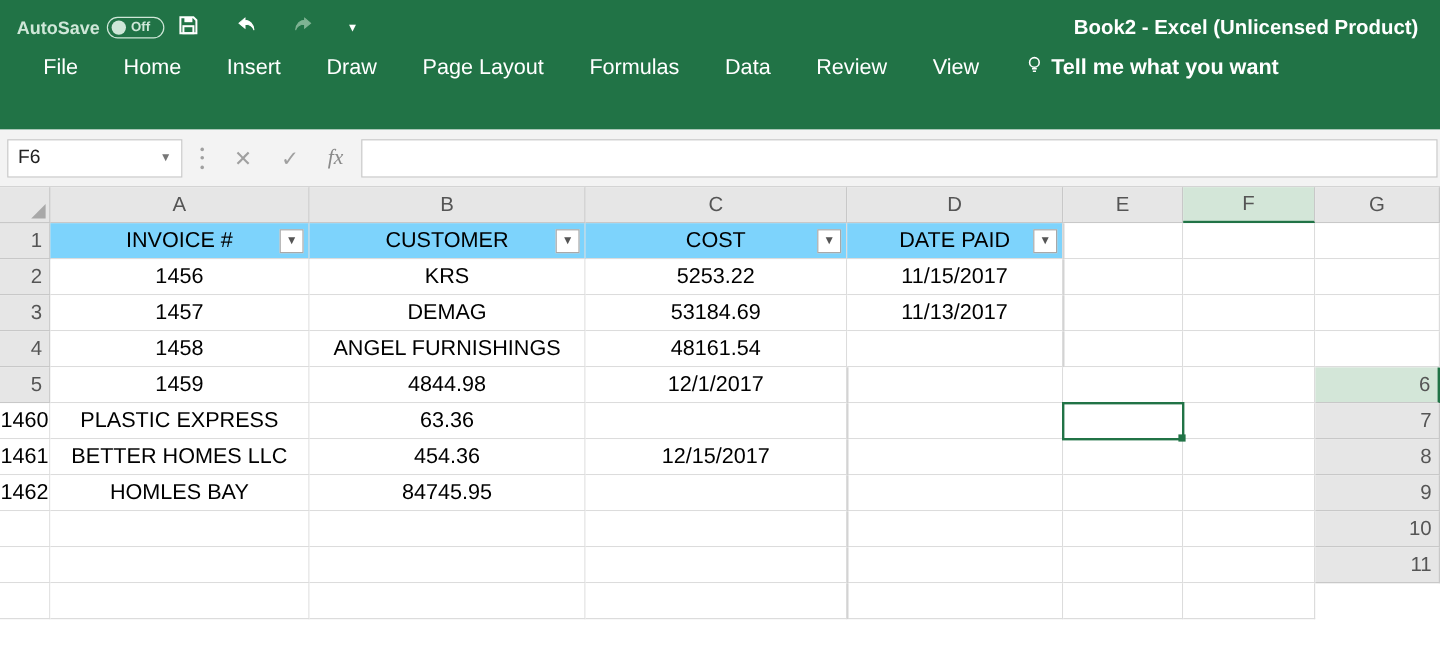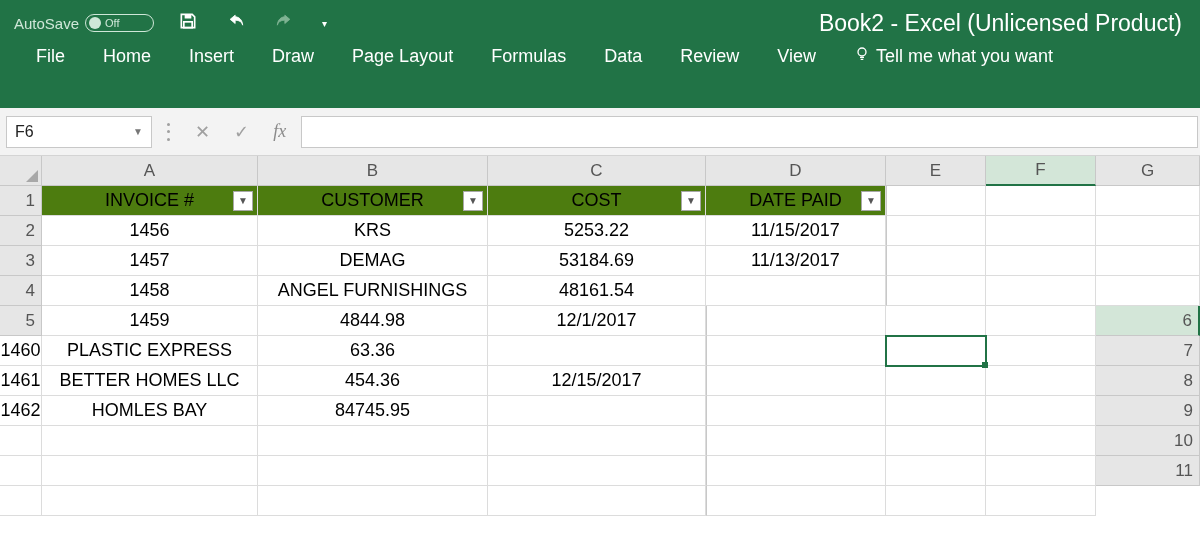--- a/index.html
+++ b/index.html
@@ -16,32 +16,32 @@
   .header {
     background: #217346;
     color: #ffffff;
   }
 
   .titlebar {
     height: 46px;
     display: flex;
     align-items: center;
     padding: 0 14px;
-    gap: 14px;
+    font-weight: bold;
   }
 
   .autosave {
     display: flex;
     align-items: center;
     gap: 6px;
     font-size: 15px;
     color: #cfe7d8;
   }
   .autosave-toggle {
-    width: 69px;
+    width: 48px;
     height: 18px;
     border: 1.5px solid #cfe7d8;
     border-radius: 10px;
     display: flex;
     align-items: center;
     padding: 0 3px;
     gap: 4px;
     font-size: 11px;
     color: #cfe7d8;
   }
@@ -57,41 +57,42 @@
     gap: 28px;
     margin-left: 10px;
   }
   .qat svg { width: 20px; height: 20px; fill: #ffffff; stroke: #ffffff; }
   .qat .disabled svg { fill: #7fb393; stroke: #7fb393; }
   .qat .disabled { cursor: default; }
   .qat .dropdown-caret { font-size: 10px; color:#ffffff; }
 
   .titlebar-spacer { flex: 1; }
   .doc-title {
-    font-size: 23px;
+    font-size: 17px;
     color: #ffffff;
     padding-right: 4px;
     white-space: nowrap;
   }
 
   .ribbon-tabs {
     height: 62px;
     display: flex;
     align-items: flex-start;
     gap: 38px;
     padding: 0 28px 0 36px;
     font-size: 18px;
     color: #ffffff;
     white-space: nowrap;
   }
   .ribbon-tab { cursor: pointer; }
   .ribbon-tab.tellme {
     display: flex;
     align-items: center;
     gap: 6px;
+    font-weight: bold;
   }
   .bulb svg { width: 16px; height: 16px; stroke:#fff; fill:none; }
 
   .annotation-ellipse {
     border: 3px solid #c62828;
     border-radius: 50%;
     padding: 2px 14px 6px;
     margin: -4px -10px;
   }
 
@@ -179,21 +180,21 @@
     height: 30px;
     display: flex;
     align-items: center;
     justify-content: center;
     background:#ffffff;
     color:#000;
     position: relative;
     padding: 0 6px;
   }
   .cell.header {
-    background:#4d7c0f;
+    background:#7dd3fc;
     font-weight: 400;
     color:#000;
     justify-content: center;
   }
   .cell.header .filter {
     position: absolute;
     right: 4px;
     width: 20px; height: 20px;
     border: 1px solid #a8a8a8;
     background:#fff;

